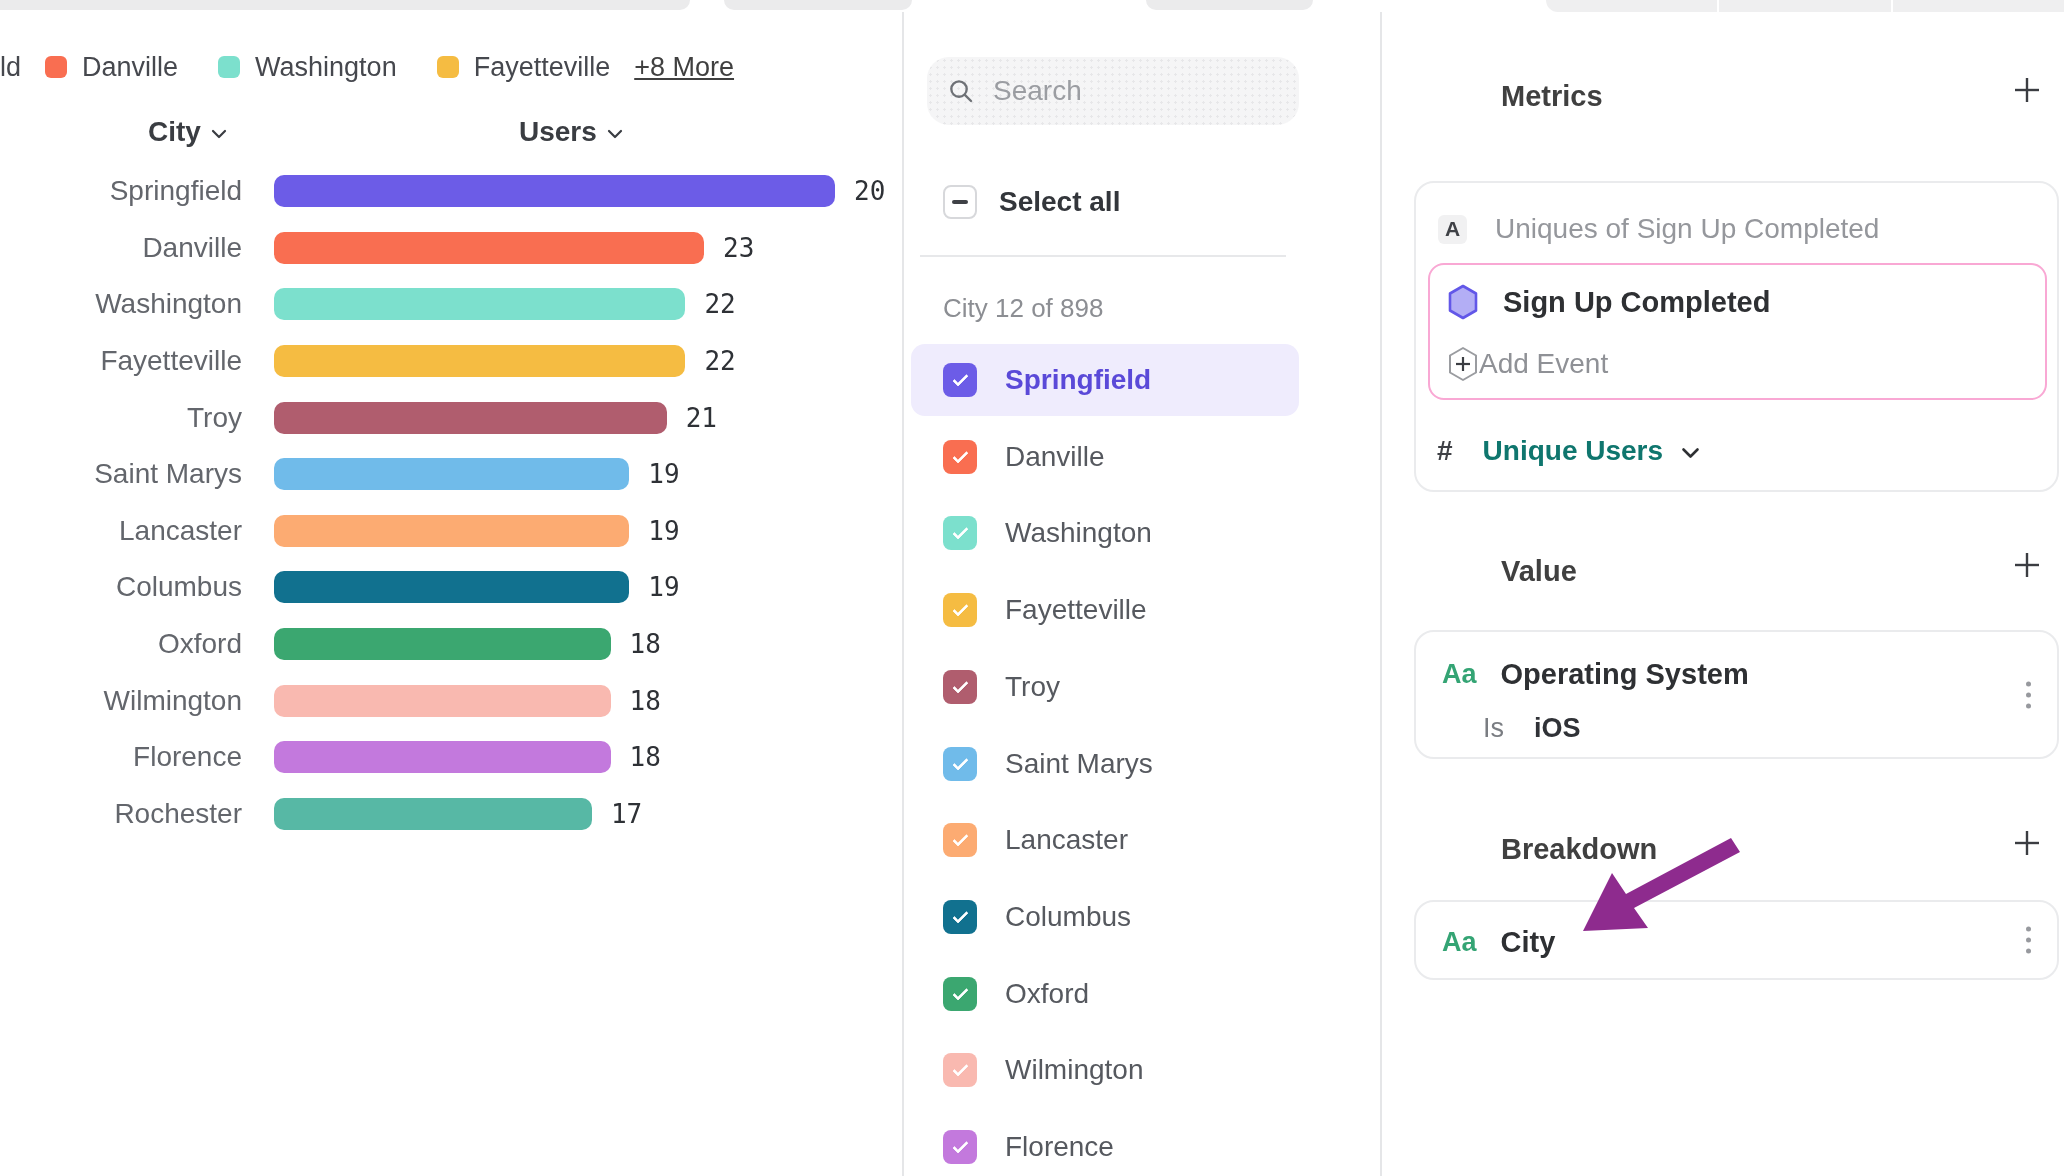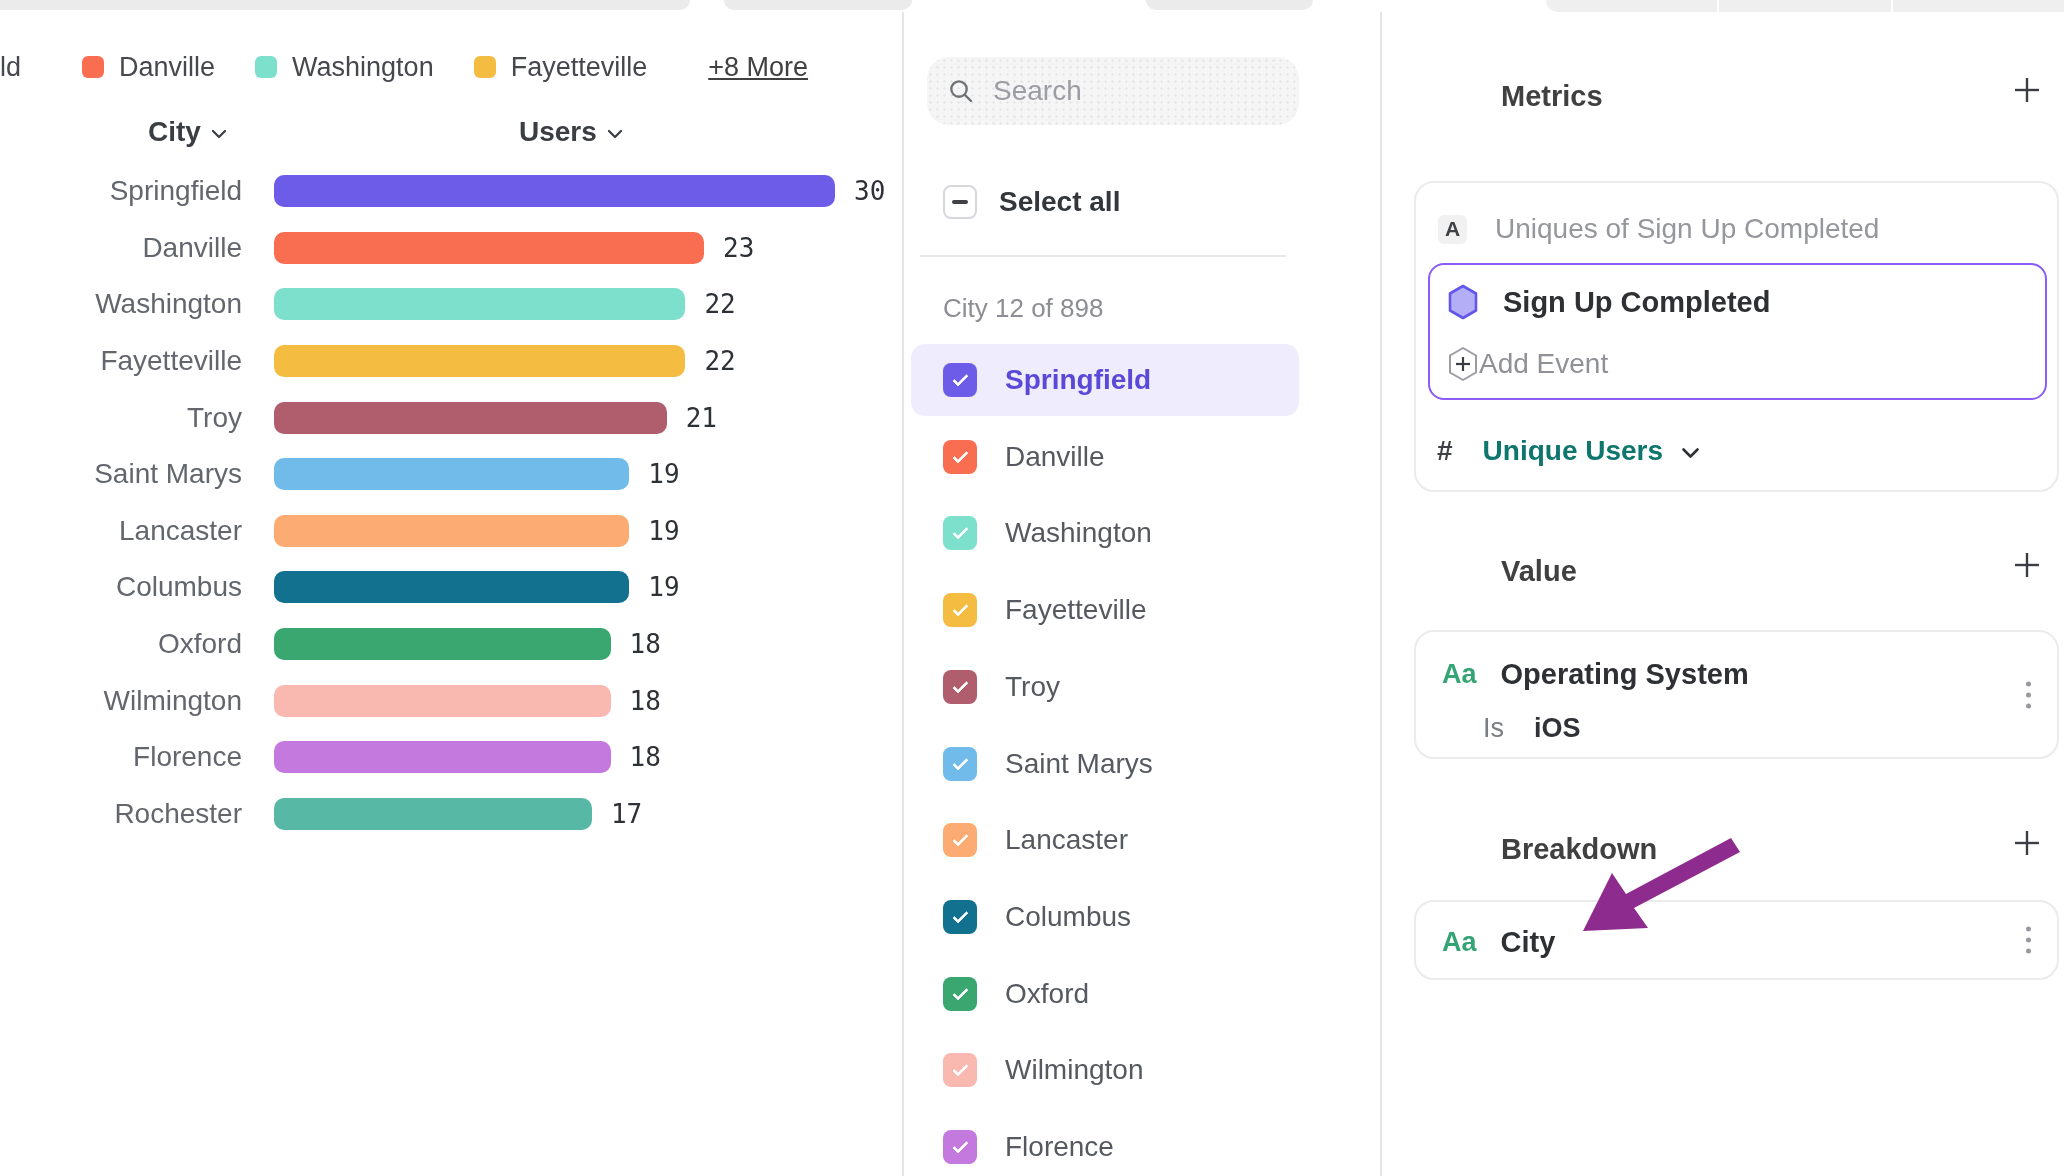--- a/index.html
+++ b/index.html
@@ -15,21 +15,21 @@
   .segbar { position:absolute; top:0; left:1546px; width:518px; height:12px; display:flex; gap:2px; }
   .segbar .seg { height:12px; background:#efeff0; flex:1; }
   .segbar .seg:first-child { border-radius:0 0 0 12px; }
 
   
   .vdiv { position:absolute; top:12px; bottom:0; width:2px; background:#e5e6e8; }
   .vdiv.left { left:902px; } .vdiv.right { left:1380px; }
 
   
   .legend { position:absolute; left:0; top:50px; height:34px; display:flex; align-items:center;
-            gap:61px; font-size:27px; color:#46484e; font-weight:500; }
+            gap:24px; font-size:27px; color:#46484e; font-weight:500; }
   .legend-item { display:flex; align-items:center; gap:15px; cursor:default; }
   .swatch { width:22px; height:22px; border-radius:6px; flex:0 0 auto; }
   .legend-more { color:#404040;text-decoration:underline; }
 
   .chart-header { position:absolute; top:116px; left:0; width:902px; height:36px;
                   font-size:28px; font-weight:700; color:#3a3d42; }
   .hdr { position:absolute; display:flex; align-items:center; gap:10px; cursor:pointer; }
   .hdr-city { left:148px; } .hdr-value { left:519px; }
   .hdr svg { margin-top:4px; }
 
@@ -68,21 +68,21 @@
            transform:rotate(-45deg) translate(1px,-1px); border-radius:1px; }
   .picker-label { margin-left:28px; font-size:28px; color:#56595f; }
   .picker-item.selected .picker-label { color:#5a49d8; font-weight:600; }
 
   
   .sec-head { position:absolute; left:1501px; font-size:29px; font-weight:700; color:#404040; }
   .plus-btn { position:absolute; left:2010px; width:34px; height:34px; display:flex;
               align-items:center; justify-content:center; cursor:pointer; }
   .card { position:absolute; left:1414px; width:645px; border:2px solid #eaebed;
           border-radius:20px; background:#fff; }
-  .inner-card { position:absolute; left:12px; width:619px; border:2px solid #8b5cf6;
+  .inner-card { position:absolute; left:12px; width:619px; border:2px solid #f9a8d4;
                 border-radius:16px; background:#fff; }
   .row-flex { position:absolute; display:flex; align-items:center; }
   .badge-a { width:29px; height:29px; border-radius:6px; background:#f1f1f2; color:#3f4146;
              font-size:21px; font-weight:700; display:flex; align-items:center; justify-content:center; }
   .metric-summary { margin-left:28px; font-size:28px; color:#95979c; }
   .event-label { margin-left:24px; font-size:29px; font-weight:600; color:#2e3033; }
   .addevent-label { font-size:28px; color:#8f9196; }
   .hash { font-size:28px; font-weight:600; color:#3f4146; }
   .measure-label { margin-left:30px; font-size:28px; font-weight:600; color:#0f766e; }
   .aa { font-size:27px; font-weight:700; color:#34a474; }
@@ -144,21 +144,21 @@
         <svg width="16" height="10" viewBox="0 0 16 10">
             <polyline points="2,2 8,8 14,2" fill="none" stroke="#3a3d42" stroke-width="2.2" stroke-linecap="round" stroke-linejoin="round"></polyline>
           </svg>
       </span>
     </div>
 
     <div class="chart-rows" id="chart-rows">
         <div class="chart-row">
           <span class="bar-label">Springfield</span>
           <div class="bar" style="width: 561px; background: rgb(108, 92, 231);"></div>
-          <span class="bar-value">30</span>
+          <span class="bar-value">20</span>
         </div>
         <div class="chart-row">
           <span class="bar-label">Danville</span>
           <div class="bar" style="width: 430.1px; background: rgb(249, 110, 81);"></div>
           <span class="bar-value">23</span>
         </div>
         <div class="chart-row">
           <span class="bar-label">Washington</span>
           <div class="bar" style="width: 411.4px; background: rgb(124, 224, 205);"></div>
           <span class="bar-value">22</span>

